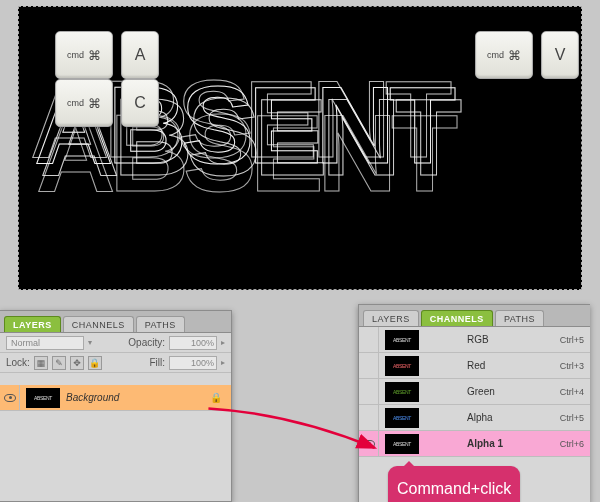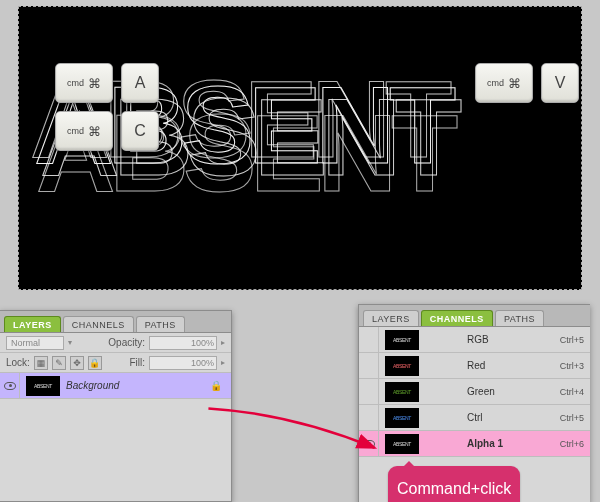--- a/index.html
+++ b/index.html
@@ -19,27 +19,27 @@
     border: 1px dashed #aaa;
   }
   .absent-text {
     position: absolute;
     left: 50%; top: 50%;
     transform: translate(-50%, -50%);
     pointer-events: none;
   }
   .keycap {
     position: absolute;
-    width: 38px; height: 40px;
+    width: 38px; height: 48px;
     background: linear-gradient(#f6f6f2, #e0e0d8);
     border: 1px solid #aaa;
     border-radius: 5px;
     box-shadow: 0 2px 3px rgba(0,0,0,.4), inset 0 -2px 2px rgba(0,0,0,.12);
     display: flex; align-items: center; justify-content: center;
-    font-size: 16px; color: #444; font-weight: 500; margin-top: 32px;
+    font-size: 16px; color: #444; font-weight: 500;
   }
   .cmd-key { width: 58px; font-size: 9px; }
   .cmd-key .sym { font-size: 13px; margin-left: 4px; }
   .k1 { left: 36px; top: 24px; }
   .k2 { left: 102px; top: 24px; }
   .k3 { left: 36px; top: 72px; }
   .k4 { left: 102px; top: 72px; }
   .k5 { left: 456px; top: 24px; }
   .k6 { left: 522px; top: 24px; }
 
@@ -69,21 +69,21 @@
     cursor: pointer;
   }
   .tab.active { background: #8bbf3f; color: #fff; font-weight: bold; border-color: #5d8a1e; }
   .opt-row {
     display: flex; align-items: center;
     height: 20px; padding: 0 6px; gap: 4px;
     border-bottom: 1px solid #bdbdbd;
     font-size: 10px; color: #555;
   }
   .field {
-    height: 14px; width: 68px;
+    height: 14px; width: 48px;
     background: #e8e8e8; border: 1px solid #aaa;
     font-size: 9px; padding: 0 2px; color: #888;
     display: flex; align-items: center; justify-content: flex-end;
   }
   .caret { font-size: 8px; color: #888; }
   .mini-icon {
     width: 14px; height: 14px;
     background: #cfcfcf; border: 1px solid #999;
     display: flex; align-items: center; justify-content: center;
     font-size: 9px; color: #666;
@@ -111,21 +111,21 @@
     overflow: hidden;
   }
   .thumb.red { filter: sepia(1) hue-rotate(-50deg) saturate(4) brightness(.5); }
   .thumb.green { filter: sepia(1) hue-rotate(50deg) saturate(3) brightness(.5); }
   .thumb.blue { filter: sepia(1) hue-rotate(180deg) saturate(4) brightness(.5); }
   .chan-row .name { flex: 1; margin-left: 42px; }
   .chan-row .shortcut { color: #555; font-size: 9px; }
   .chan-row.sel { background: #f9a8d4; }
   .chan-row.sel .name { font-weight: bold; }
   .layer-row .name { flex: 1; font-style: italic; }
-  .layer-row.active { background: #c4b5fd; }
+  .layer-row.active { background: #fdba74; margin-top: 12px; }
   .lock-glyph { color: #666; font-size: 10px; margin-right: 2px; }
 
   .arrow {
     position: absolute;
     left: 190px; top: 405px;
     width: 210px; height: 60px;
     pointer-events: none; z-index: 20;
   }
   .callout {
     position: absolute;
@@ -178,21 +178,21 @@
     </div>
 </div>
 
 <div class="panel panel-left">
   <div class="tabs">
     <div class="tab active">LAYERS</div>
     <div class="tab">CHANNELS</div>
     <div class="tab">PATHS</div>
   </div>
   <div class="opt-row">
-    <div class="field" style="width:58px;justify-content:flex-start;padding-left:4px;">
+    <div class="field" style="width:78px;justify-content:flex-start;padding-left:4px;">
         <span>Normal</span>
       </div>
     <span class="caret">▾</span>
     <span style="flex:1"></span>
     <span>Opacity:</span>
     <div class="field">100%</div>
     <span class="caret">▸</span>
   </div>
   <div class="opt-row">
     <span>Lock:</span>
@@ -236,21 +236,21 @@
       </div>
       <div class="chan-row">
         <div class="vis-box"></div>
         <div class="thumb green">ABSENT</div>
         <span class="name">Green</span>
         <span class="shortcut">Ctrl+4</span>
       </div>
       <div class="chan-row">
         <div class="vis-box"></div>
         <div class="thumb blue">ABSENT</div>
-        <span class="name">Ctrl</span>
+        <span class="name">Alpha</span>
         <span class="shortcut">Ctrl+5</span>
       </div>
       <div class="chan-row sel">
         <div class="vis-box">
           <span class="eye"></span>
         </div>
         <div class="thumb ">ABSENT</div>
         <span class="name">Alpha 1</span>
         <span class="shortcut">Ctrl+6</span>
       </div>

